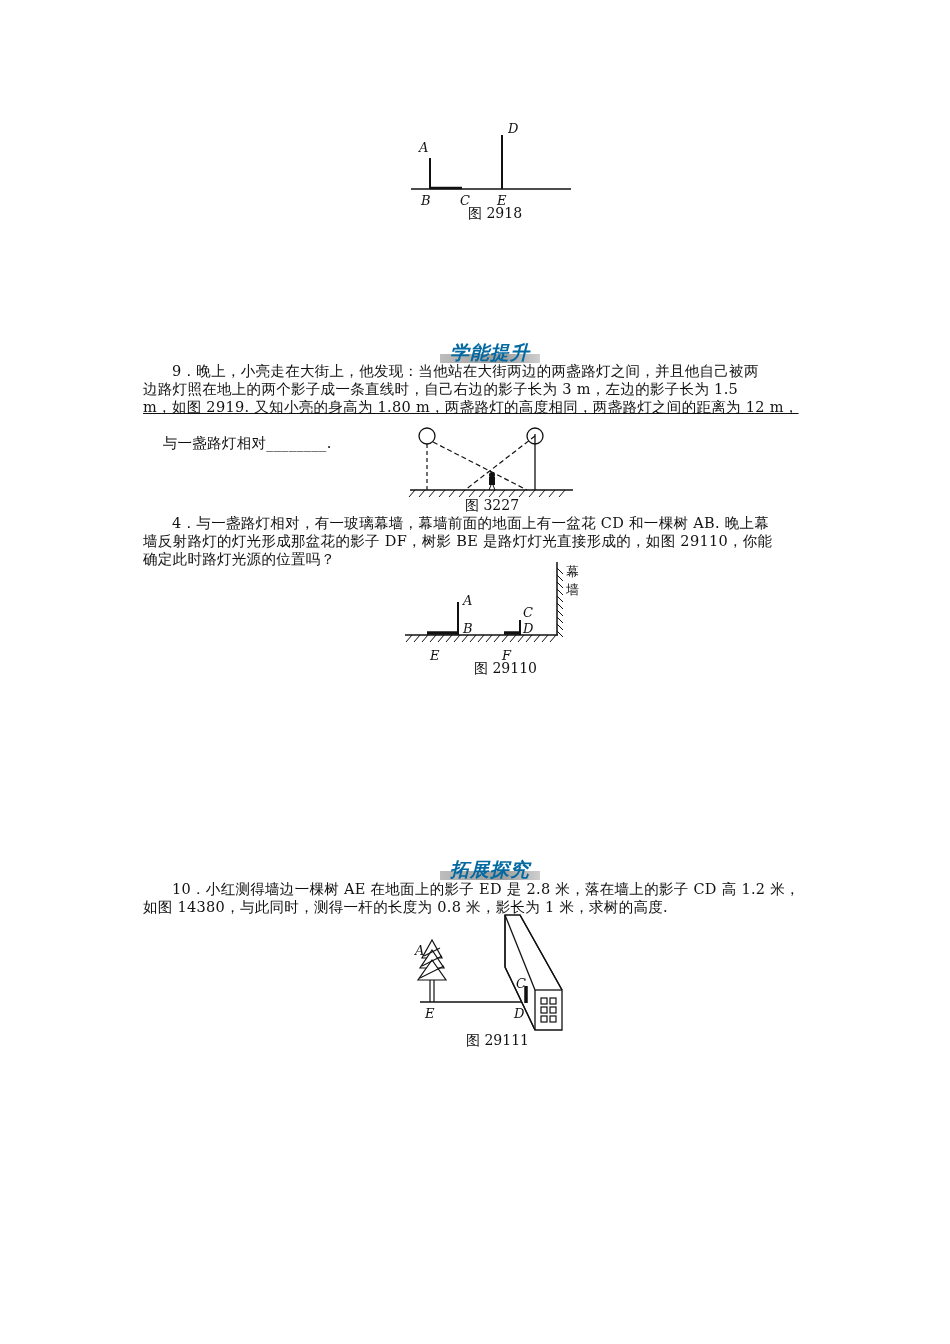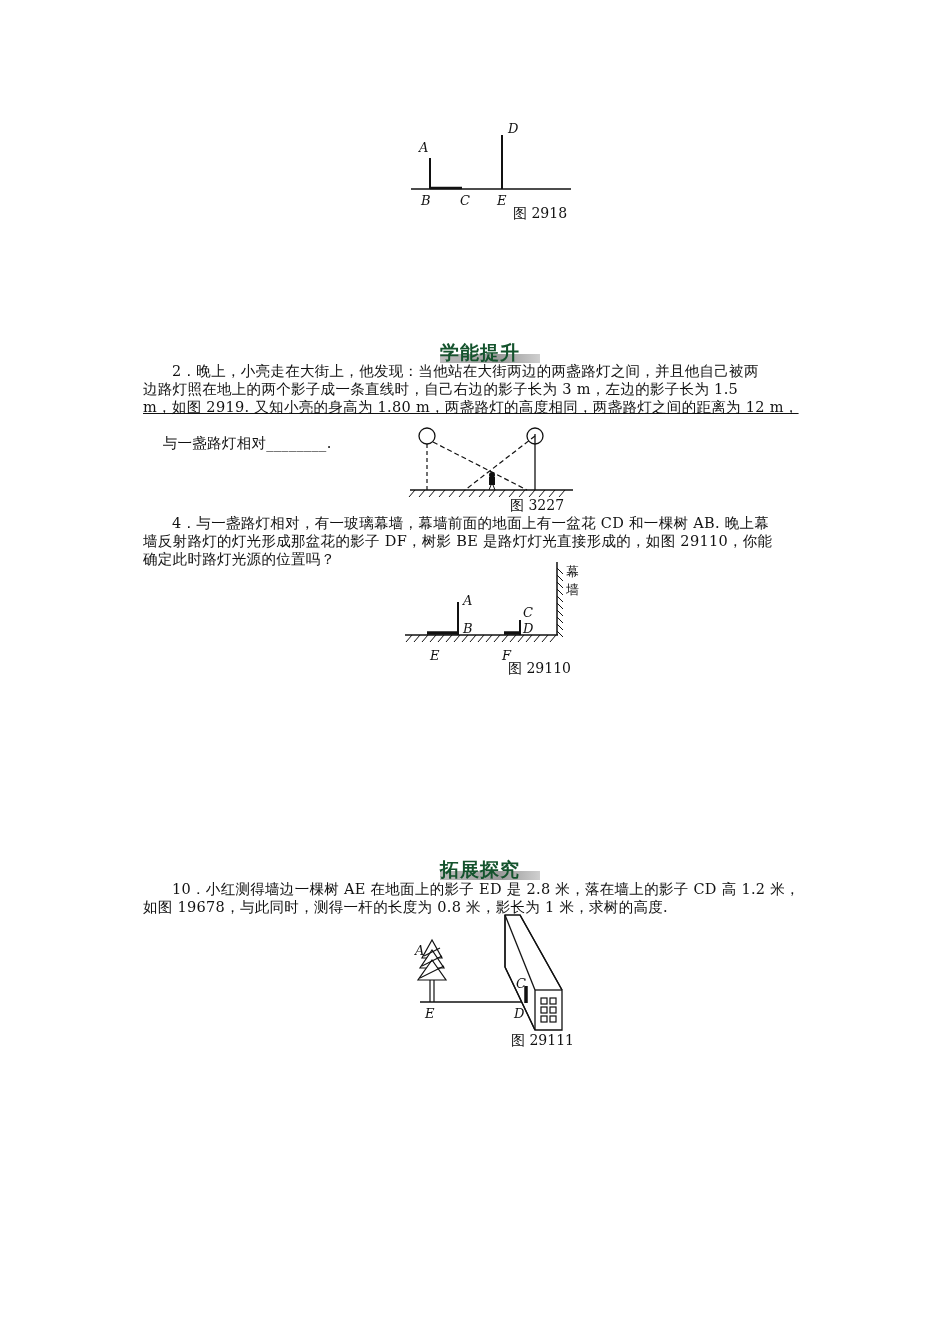--- a/index.html
+++ b/index.html
@@ -1,25 +1,25 @@
 <!DOCTYPE html>
 <html><head>
   <meta charset="utf-8">
   <style>
     html, body { margin:0; padding:0; background:#ffffff; }
     body { width:950px; height:1344px; position:relative; overflow:hidden;
            font-family:"DejaVu Serif","Liberation Serif",serif; color:#111; }
     .para { position:absolute; left:143px; width:700px; font-size:14.5px; line-height:18px; letter-spacing:0.3px; white-space:pre; }
-    .caption { position:absolute; font-size:14px; text-align:center;margin-left:45px; }
+    .caption { position:absolute; font-size:14px; text-align:center; }
     .sec-head { position:absolute; width:100px; height:22px; }
     .sec-head .bar { position:absolute; left:0; right:0; bottom:0; height:9px;
                      background:linear-gradient(to right,#bdbdbd,#9a9a9a 60%,#cfcfcf); }
-    .sec-head .txt { position:absolute; left:0; right:0; top:-1px; 
+    .sec-head .txt { position:absolute; left:0; right:0; top:-1px; text-align:center;
                      font-family:"DejaVu Sans","Liberation Sans",sans-serif; font-weight:bold;
-                     font-size:19px; letter-spacing:1px; color:#14532d; }
+                     font-size:19px; letter-spacing:1px; color:#0369a1;font-style:italic; }
     svg { position:absolute; overflow:visible; }
     svg text { font-family:"DejaVu Serif","Liberation Serif",serif; font-size:13px; font-style:italic; fill:#111; }
     svg text.up { font-style:normal; }
   </style>
 </head>
 <body>
 
 <div>
   <svg style="left:405px;top:115px;" width="175" height="95">
     <line x1="6" y1="74" x2="166" y2="74" stroke="#111" stroke-width="1.5"></line>
@@ -34,21 +34,21 @@
   </svg>
   <div class="caption" style="left:455px;top:205px;width:80px;">图 2918</div>
 </div>
 
 <div class="sec-head" style="left:440px;top:341px;">
   <div class="bar"></div>
   <div class="txt">学能提升</div>
 </div>
 
 <div>
-  <div class="para" style="top:362px;text-indent:29px;">2．晚上，小亮走在大街上，他发现：当他站在大街两边的两盏路灯之间，并且他自己被两</div>
+  <div class="para" style="top:362px;text-indent:29px;">9．晚上，小亮走在大街上，他发现：当他站在大街两边的两盏路灯之间，并且他自己被两</div>
   <div class="para" style="top:380px;">边路灯照在地上的两个影子成一条直线时，自己右边的影子长为 3 m，左边的影子长为 1.5</div>
   <div class="para" style="top:398px;text-decoration:underline;">m，如图 2919. 又知小亮的身高为 1.80 m，两盏路灯的高度相同，两盏路灯之间的距离为 12 m，</div>
   <div class="para" style="top:416px;">
     <span>与一盏路灯相对</span><span>________</span><span>.</span>
   </div>
 </div>
 
 <div>
   <svg style="left:405px;top:422px;" width="175" height="80">
 
@@ -145,31 +145,31 @@
     <line x1="104" y1="71" x2="120" y2="71" stroke="#111" stroke-width="3.5"></line>
     <text x="63" y="43">A</text>
     <text x="63" y="71">B</text>
     <text x="123" y="55">C</text>
     <text x="123" y="71">D</text>
     <text x="30" y="98">E</text>
     <text x="102" y="98">F</text>
     <text class="up" x="166" y="14">幕</text>
     <text class="up" x="166" y="32">墙</text>
   </svg>
-  <div class="caption" style="left:452px;top:660px;width:85px;">图 29110</div>
+  <div class="caption" style="left:452px;top:660px;width:85px;text-align:right;">图 29110</div>
 </div>
 
 <div class="sec-head" style="left:440px;top:858px;">
   <div class="bar"></div>
   <div class="txt">拓展探究</div>
 </div>
 
 <div>
   <div class="para" style="top:880px;text-indent:29px;">10．小红测得墙边一棵树 AE 在地面上的影子 ED 是 2.8 米，落在墙上的影子 CD 高 1.2 米，</div>
-  <div class="para" style="top:898px;">如图 19678，与此同时，测得一杆的长度为 0.8 米，影长为 1 米，求树的高度.</div>
+  <div class="para" style="top:898px;">如图 14380，与此同时，测得一杆的长度为 0.8 米，影长为 1 米，求树的高度.</div>
 </div>
 
 <div>
   <svg style="left:410px;top:910px;" width="170" height="120">
 
     <g stroke="#111" stroke-width="1.2" fill="#fff">
       <line x1="20" y1="60" x2="20" y2="92"></line>
       <line x1="24" y1="60" x2="24" y2="92"></line>
       <polygon points="22,30 12,48 32,48"></polygon>
       <polygon points="22,40 10,58 34,58"></polygon>

